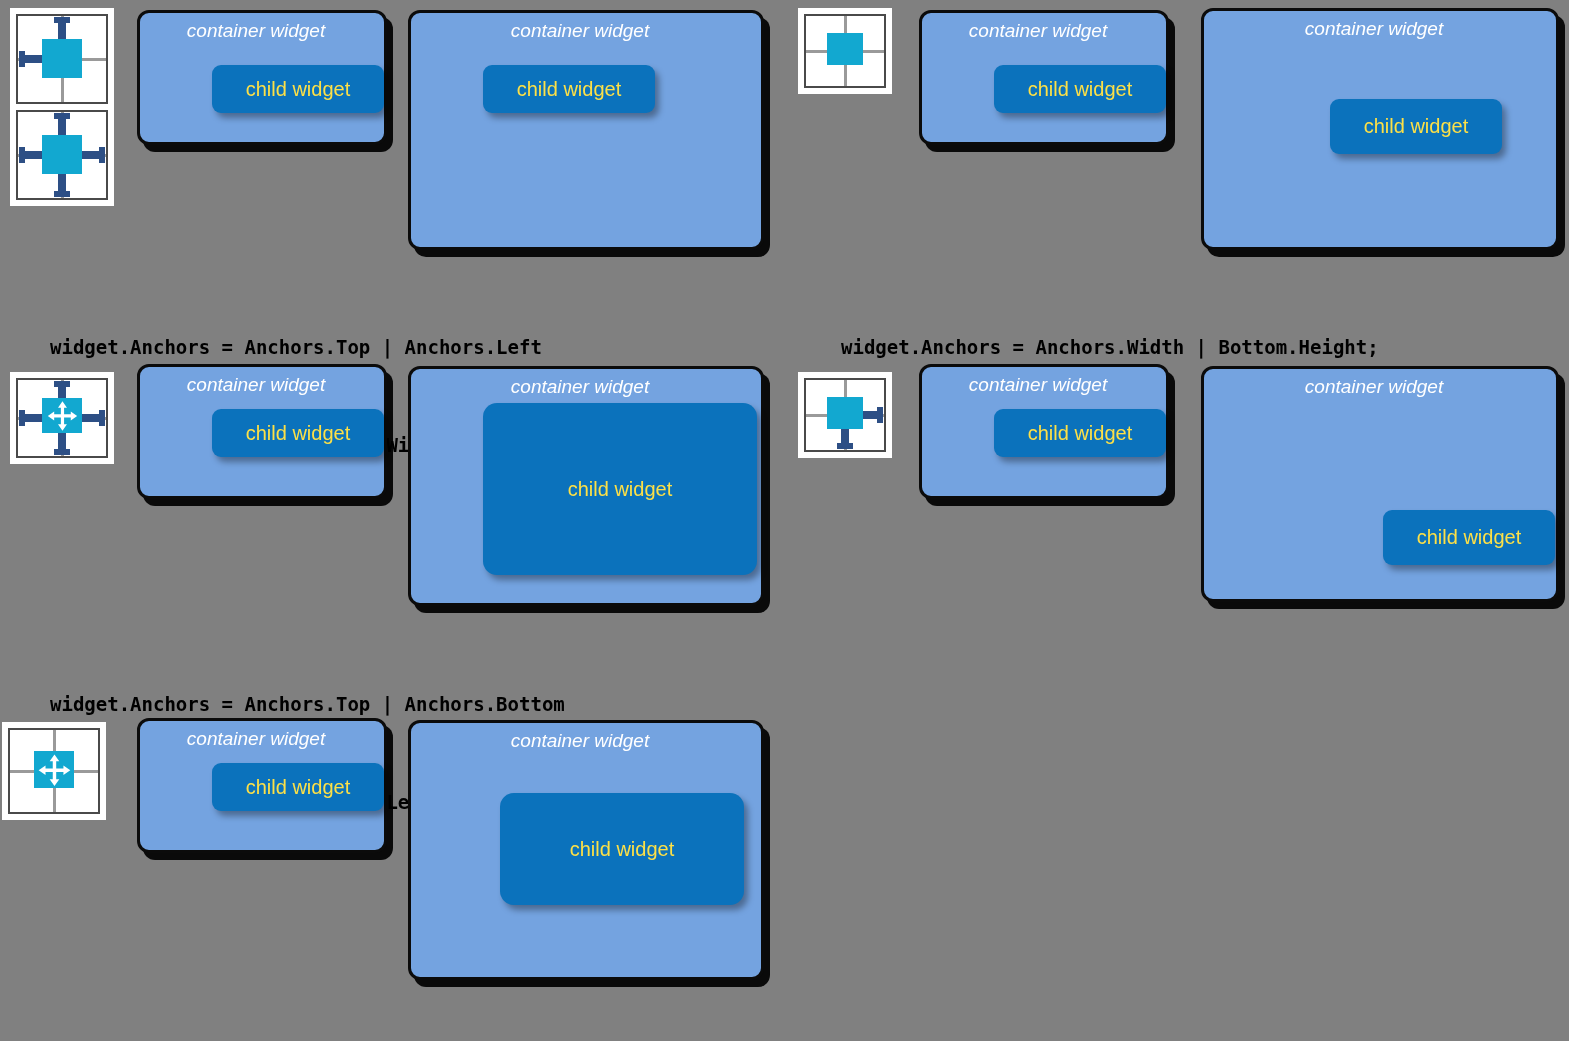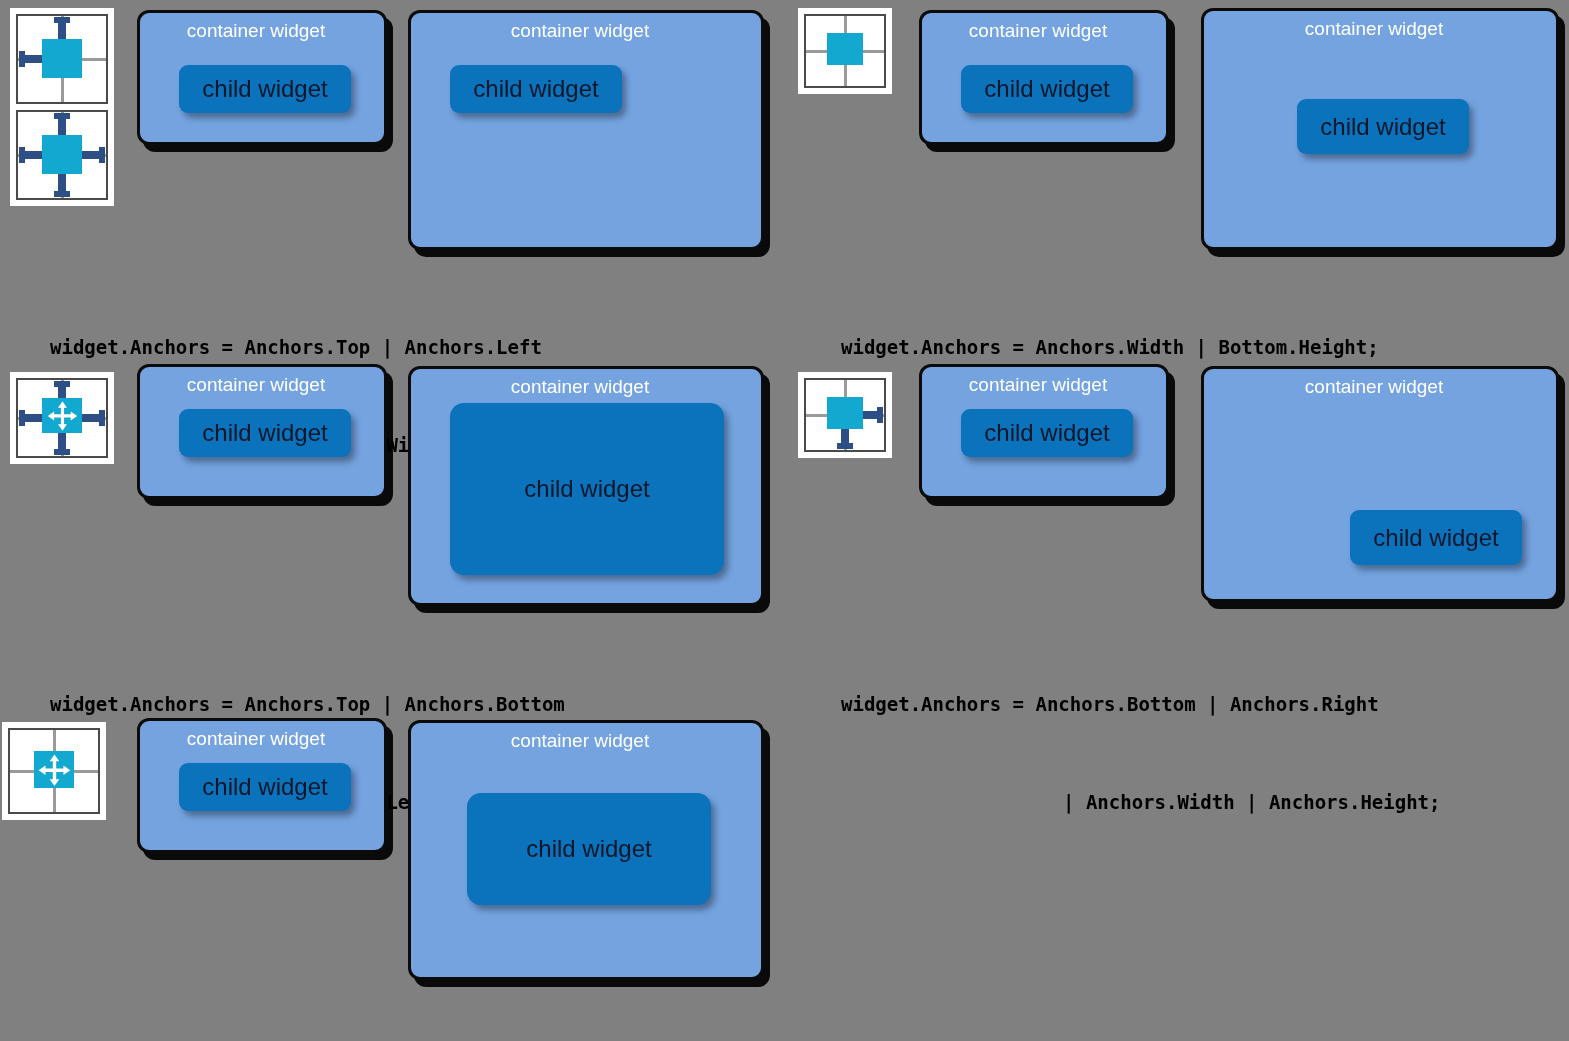--- a/index.html
+++ b/index.html
@@ -107,33 +107,35 @@
     box-shadow: 6px 7px 0 0 rgba(0,0,0,0.92);
   }
   .container-label {
     position: absolute;
     top: 6px; left: 0; right: 12px;
     text-align: center;
     color: #ffffff;
     font-size: 19px;
     line-height: 24px;
     white-space: nowrap;
+    font-style: italic;
   }
   .child-widget {
     position: absolute;
     box-sizing: border-box;
     background: #0B72BC;
     border-radius: 9px;
-    color: #0f172a;
-    font-size: 24px;
+    color: #fde047;
+    font-size: 20px;
     display: flex;
     align-items: center;
     justify-content: center;
     box-shadow: 4px 5px 6px rgba(0,0,0,0.35);
     white-space: nowrap;
+    margin-left: 33px;
   }
 
   
   .code-caption {
     position: absolute;
     color: #000000;
     font-family: "DejaVu Sans Mono", monospace;
     font-weight: bold;
     font-size: 19px;
     line-height: 26px;
@@ -250,24 +252,20 @@
   <div class="container-widget" style="left:919px; top:364px; width:250px; height:135px;">
     <div class="container-label">container widget</div>
     <div class="child-widget" style="left:39px; top:42px; width:172px; height:48px;">child widget</div>
   </div>
 
   <div class="container-widget" style="left:1201px; top:366px; width:358px; height:236px;">
     <div class="container-label">container widget</div>
     <div class="child-widget" style="left:146px; top:141px; width:172px; height:55px;">child widget</div>
   </div>
 
-  <div class="code-caption" style="left:841px; top:619px;">
-    <span class="code-line">widget.Anchors = Anchors.Bottom | Anchors.Right</span>
-    <span class="code-line indented">| Anchors.Width | Anchors.Height;</span>
-  </div>
 
   <div class="icon-panel" style="left:2px; top:722px; width:104px; height:98px;">
     <div class="icon-cell">
       <div class="gl-v"></div>
       <div class="gl-h"></div>
       <div class="sq"></div>
       <div class="move">
         <svg viewBox="0 0 100 100" xmlns="http://www.w3.org/2000/svg">
           <path d="M50 4 L64 24 L55 24 L55 45 L76 45 L76 36 L96 50 L76 64 L76 55 L55 55
                    L55 76 L64 76 L50 96 L36 76 L45 76 L45 55 L24 55 L24 64 L4 50 L24 36

